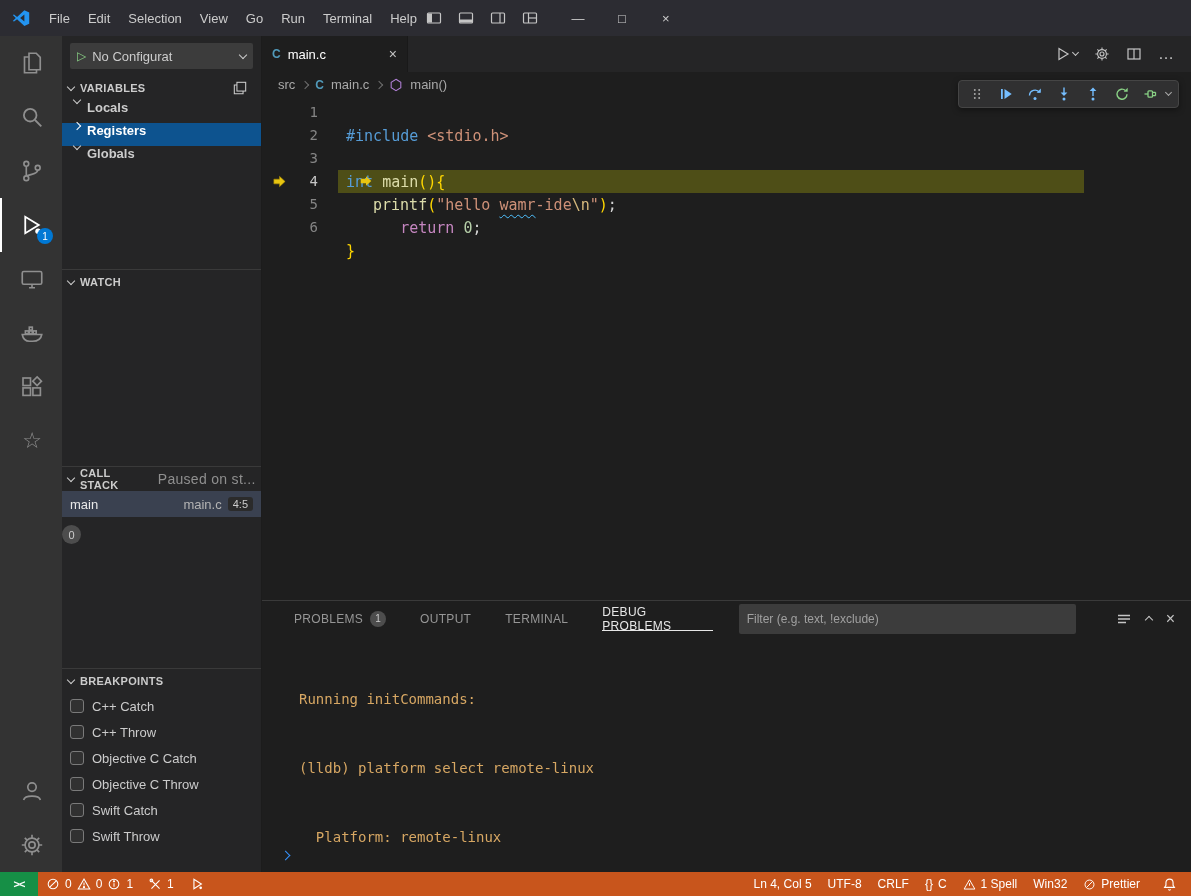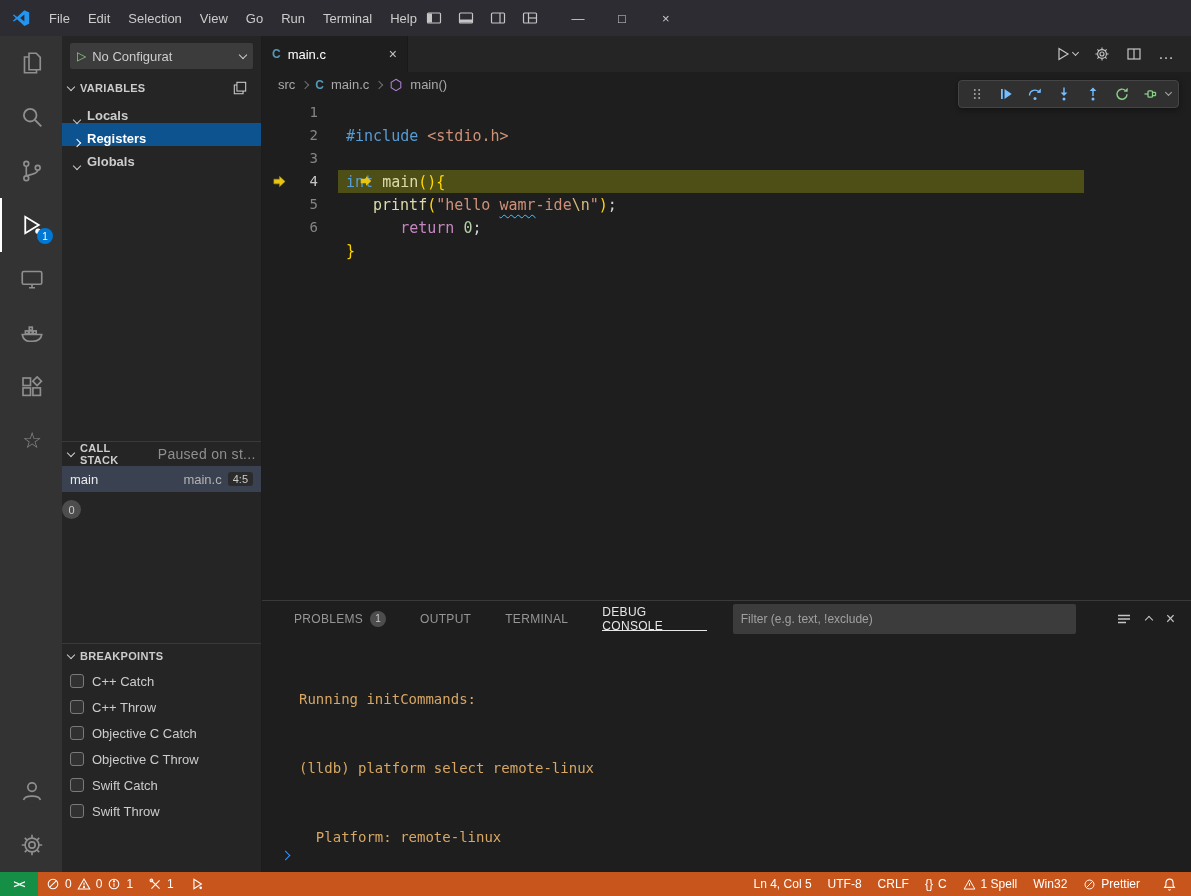--- a/index.html
+++ b/index.html
@@ -32,21 +32,21 @@
   .act-spacer { flex:1; }
 
   
   .sidebar { width:200px; background:#252526; flex:none; display:flex; flex-direction:column; font-size:13px; border-right:1px solid #1c1c1c; }
   .config-row { height:40px; display:flex; align-items:center; padding:0 8px; }
   .config-select { height:26px; flex:1; background:#3c3c3c; border-radius:2px; display:flex; align-items:center; gap:6px; padding:0 7px; color:#cccccc; }
   .play-glyph { color:#89d185; font-size:12px; }
   .config-label { flex:1; white-space:nowrap; overflow:hidden; }
   .sec-head { height:24px; display:flex; align-items:center; gap:6px; padding:0 6px; font-size:11px; font-weight:bold; letter-spacing:.3px; color:#cccccc; }
   .sec { border-top:1px solid #3a3a3a; }
-  .tree-row { height:23px; display:flex; align-items:flex-end; gap:7px; padding:0 0 0 12px; color:#cccccc; }
+  .tree-row { height:23px; display:flex; align-items:flex-start; gap:7px; padding:0 0 0 12px; color:#cccccc; }
   .tree-row.sel { background:#0d538f; color:#ffffff; }
   .cs-note { font-size:14px; font-weight:normal; color:#8f8f8f; white-space:nowrap; overflow:hidden; }
   .frame-row { height:26px; background:#3a4150; display:flex; align-items:center; padding:0 8px; gap:6px; }
   .frame-name { color:#e8e8e8; }
   .frame-file { margin-left:auto; color:#b3b3b3; }
   .frame-pos { background:#2b2b2b; border-radius:3px; padding:1px 5px; font-size:11px; color:#cccccc; }
   .zero-badge { width:19px; height:19px; border-radius:50%; background:#4d4d4d; color:#cccccc; font-size:11px; display:flex; align-items:center; justify-content:center; align-self:flex-end; margin:8px 14px 0 0; }
   .bp-row { height:26px; display:flex; align-items:center; gap:8px; padding:0 8px; }
   .cb { width:14px; height:14px; background:#313131; border:1px solid #7a7a7a; border-radius:3px; flex:none; }
   .sp { flex:none; }
@@ -243,20 +243,26 @@
       <span class="cv cv-r"></span>
       <span style="font-weight:bold;">Registers</span>
     </div>
     <div class="tree-row">
       <span class="cv cv-d"></span>
       <span style="font-weight:bold;">Globals</span>
     </div>
 
     <div class="sp" style="height:100px;"></div>
 
+    <div class="sec">
+      <div class="sec-head">
+        <span class="cv cv-d"></span>
+        <span>WATCH</span>
+      </div>
+    </div>
 
     <div class="sp" style="height:172px;"></div>
 
     <div class="sec">
       <div class="sec-head">
         <span class="cv cv-d"></span>
         <span>CALL STACK</span>
         <span class="cs-note">Paused on st...</span>
       </div>
       <div class="frame-row">
@@ -434,21 +440,21 @@
           <span>PROBLEMS</span>
           <span class="ptab-badge">1</span>
         </div>
         <div class="ptab">
             <span>OUTPUT</span>
           </div>
         <div class="ptab">
             <span>TERMINAL</span>
           </div>
         <div class="ptab active">
-            <span>DEBUG CONSOLE</span>
+            <span>DEBUG PROBLEMS</span>
           </div>
         <input class="filter-input" type="text" placeholder="Filter (e.g. text, !exclude)" style="">
         <div class="panel-icons">
           <svg width="16" height="16" viewBox="0 0 16 16" stroke="currentColor" stroke-width="1.3" fill="none">
               <path d="M2 4.5h12M2 8h12M2 11.5h8"></path>
             </svg>
           <span class="cv cv-u" style="margin-top:3px;"></span>
           <span class="px-close">×</span>
         </div>
       </div>

